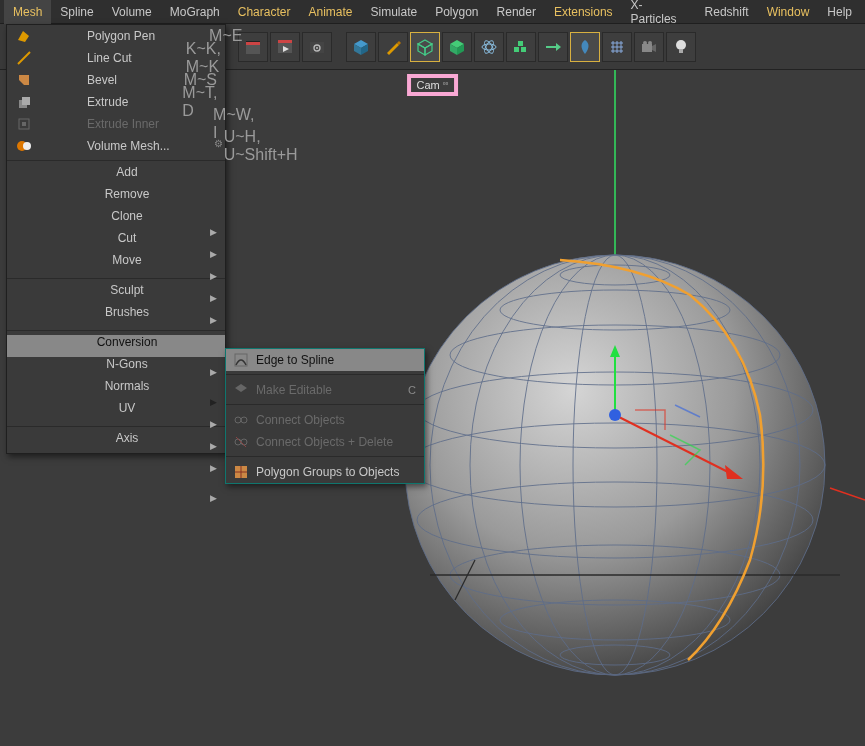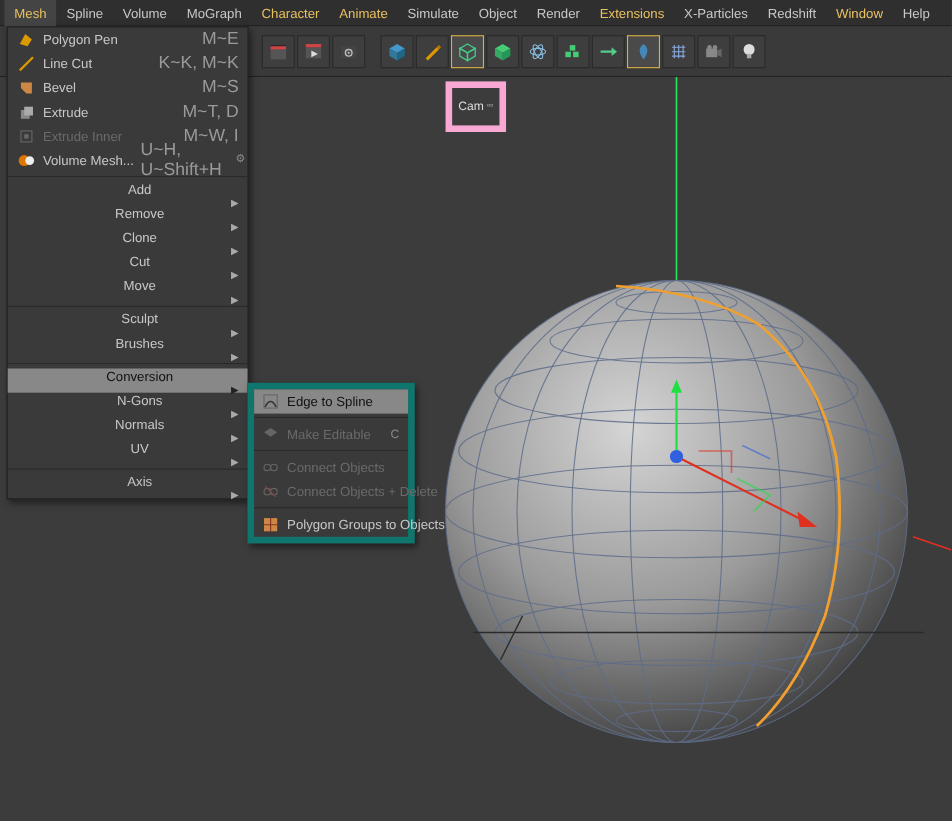--- a/index.html
+++ b/index.html
@@ -62,20 +62,21 @@
     border: 1px solid #1f1f1f;
     box-shadow: 2px 3px 6px rgba(0,0,0,.5);
     z-index: 20;
   }
   .dropdown .row {
     display: flex;
     align-items: center;
     height: 22px;
     padding: 0 8px 0 8px;
     position: relative;
+    gap: 48px;
   }
   .dropdown .row.indented { padding-left: 30px; flex-direction: column; }
   .dropdown .row.disabled { color: #6a6a6a; }
   .dropdown .row.highlighted { background: #888; color: #111; }
   .dropdown .row .icon {
     width: 18px; height: 18px; margin-right: 6px;
     display:flex;align-items:center;justify-content:center;
     flex:0 0 18px;
   }
   .dropdown .row .label { flex: 1; white-space: nowrap;}
@@ -88,23 +89,23 @@
     margin-top:3px;
   }
   .gear {
     position:absolute; right:2px; top:3px;
     font-size:10px; color:#888;
   }
   
   .submenu {
     position: absolute;
     top: 348px; left: 225px;
-    width: 152px;
+    width: 200px;
     background: #3a3a3a;
-    border: 6px solid #0f766e;
+    border: 1px solid #0f766e;
     box-shadow: 2px 3px 6px rgba(0,0,0,.5);
     z-index: 30;
   }
   .submenu .row {
     display:flex; align-items:center; height:22px;
     padding: 0 8px 0 6px;
   }
   .submenu .row .icon { width:18px;height:18px;margin-right:6px;flex:0 0 18px;display:flex;align-items:center;justify-content:center;}
   .submenu .row .label { flex:1; white-space: nowrap;}
   .submenu .row .shortcut { color:#8a8a8a;font-size:11px;}
@@ -116,38 +117,38 @@
     position:absolute;
     top: 70px; left: 0; right: 0; bottom: 0;
     background: #3c3c3c;
   }
   .viewport-label {
     position:absolute;
     top: 4px; left: 50%; transform: translateX(-50%);
     background: rgba(60,60,60,.0);
     color: #ddd;
     font-size:11px;
-    padding:11px 6px;
-    border:6px solid #f9a8d4;
+    padding:1px 6px;
+    border:4px solid #f9a8d4;
     display:flex;gap:3px;
   }
   .viewport svg { position:absolute; top:0; left:0; }
 </style>
 </head>
 <body>
 
 <div class="menubar">
   <div class="menu-item open highlight">Mesh</div>
   <div class="menu-item">Spline</div>
   <div class="menu-item">Volume</div>
   <div class="menu-item">MoGraph</div>
   <div class="menu-item highlight">Character</div>
   <div class="menu-item highlight">Animate</div>
   <div class="menu-item">Simulate</div>
-  <div class="menu-item">Object</div>
+  <div class="menu-item">Polygon</div>
   <div class="menu-item">Render</div>
   <div class="menu-item highlight">Extensions</div>
   <div class="menu-item">X-Particles</div>
   <div class="menu-item">Redshift</div>
   <div class="menu-item highlight">Window</div>
   <div class="menu-item">Help</div>
 </div>
 
 <div class="toolbar">
   <div class="tool-group">

